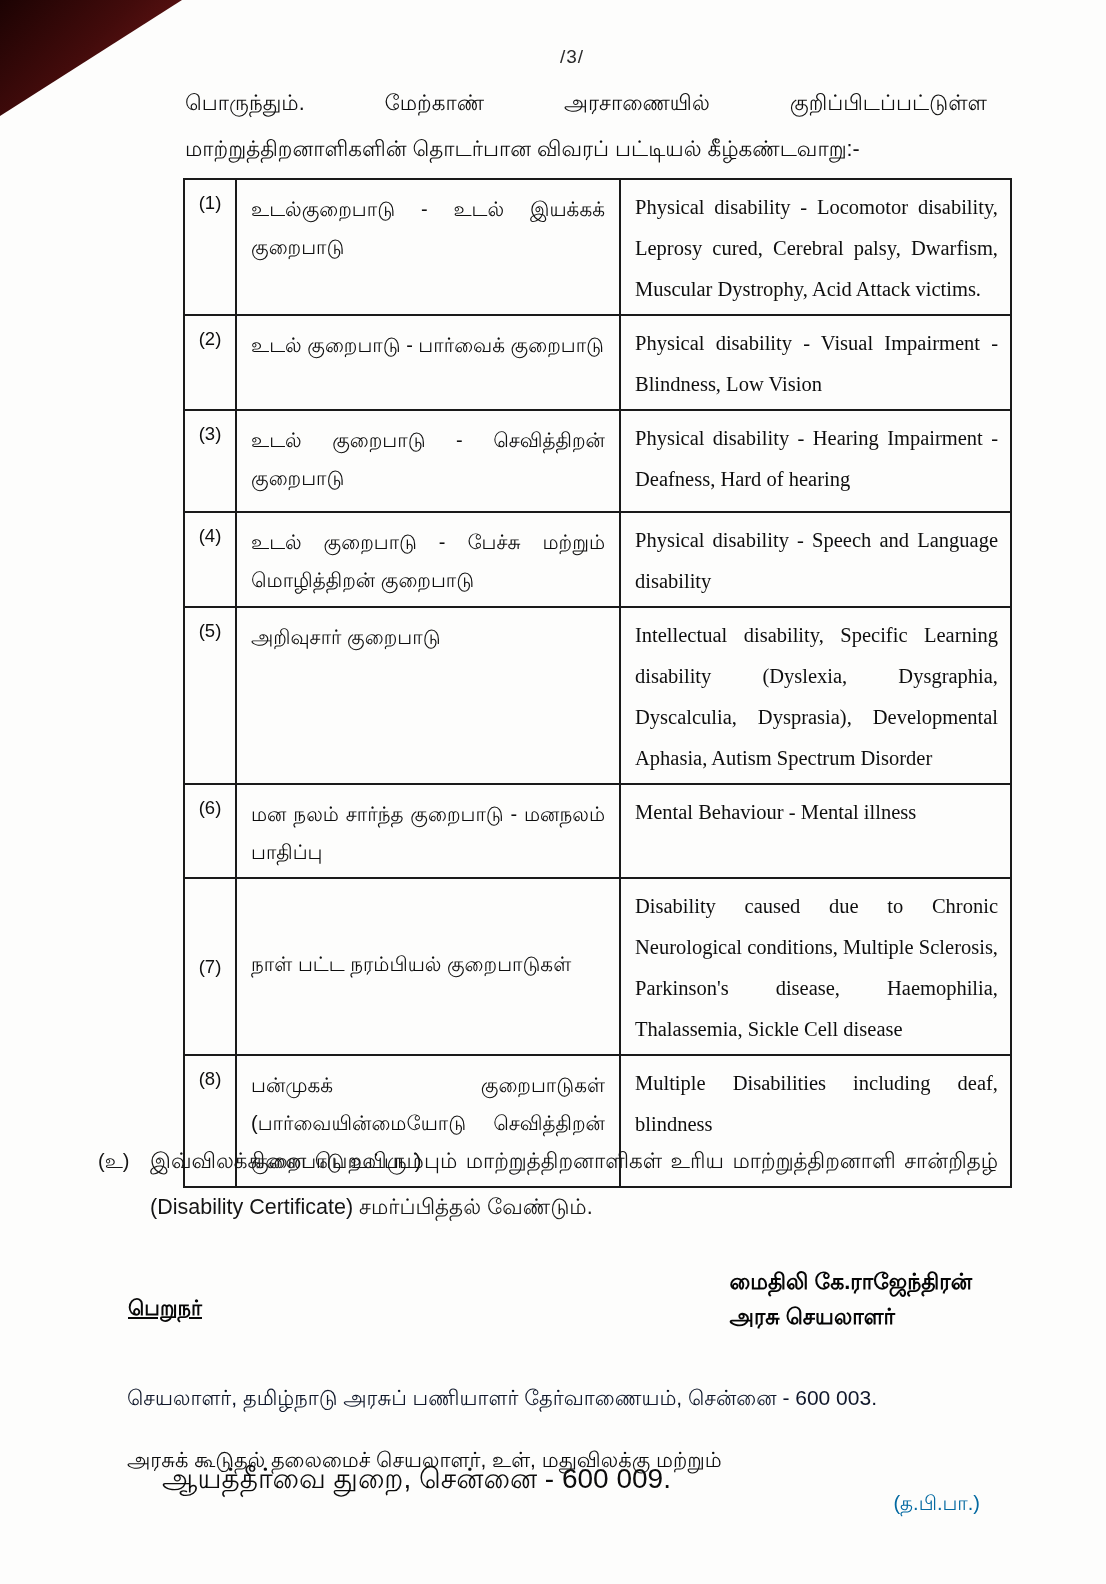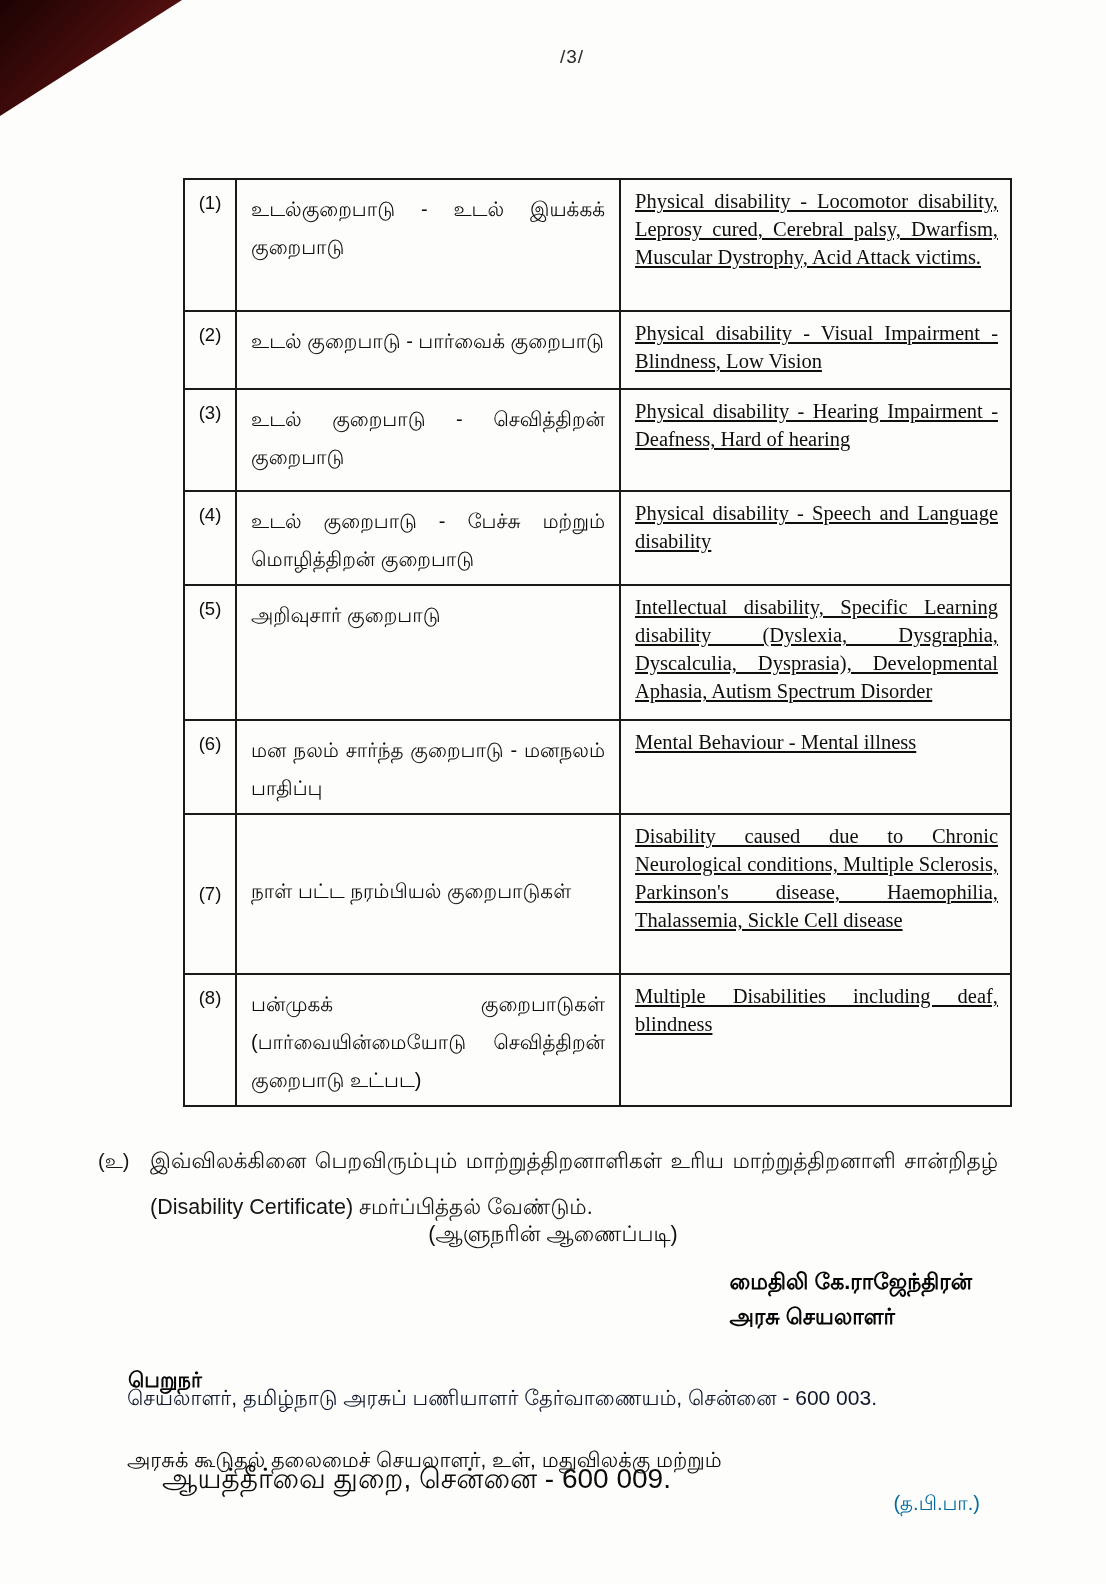--- a/index.html
+++ b/index.html
@@ -34,21 +34,21 @@
     border:2px solid #1a1a1a; vertical-align:top; color:#0e0e0e;
   }
   .disability-table td.num {
     text-align:center; padding-top:12px; font-size:18.5px;
   }
   .disability-table td.tamil {
     padding:10px 14px 6px 14px; font-size:20px; line-height:38px; text-align:justify;margin-left:15px;
   }
   .disability-table td.english {
     font-family:"Liberation Serif", serif;
-    padding:7px 12px 4px 14px; font-size:20.5px; line-height:28px; text-align:justify;text-decoration:underline;
+    padding:7px 12px 4px 14px; font-size:20.5px; line-height:41px; text-align:justify;
   }
   .disability-table tr.v-middle td.num,
   .disability-table tr.v-middle td.tamil { vertical-align:middle; padding-top:0; }
 
   .notes-para1 {
     position:absolute; top:1060px; left:166px; width:822px;
     font-size:21.5px; line-height:46px; text-indent:14px; text-align:justify; text-align-last:left;
   }
   .notes-item {
     position:absolute; top:1138px; left:98px; width:900px; display:flex;
@@ -59,37 +59,41 @@
 
   .order-line {
     position:absolute; top:1222px; left:0; width:100%;
     text-align:center; font-size:21.5px; color:#101010;
   }
   .signatory {
     position:absolute; top:1264px; right:134px;
     text-align:left; font-weight:bold; font-size:22px; line-height:35px; color:#050505;
   }
   .footer-heading {
-    position:absolute; top:1368px; left:128px;
-    font-weight:bold; font-size:21px; color:#070707;text-align:center;
+    position:absolute; top:1296px; left:128px;
+    font-weight:bold; font-size:21px; text-decoration:underline; color:#070707;text-align:center;
   }
   .addr1 { position:absolute; top:1386px; left:127px; font-size:21px; color:#0f172a; }
   .addr2 { position:absolute; top:1426px; left:127px; font-size:21px; color:#0c0c0c;margin-top:22px; }
   .addr3 { position:absolute; top:1463px; left:162px; font-size:28px; color:#0c0c0c; }
   .abbrev-note { position:absolute; top:1492px; right:126px; font-size:20px; color:#0369a1; }
 </style>
 </head>
 <body>
 
 <div class="page">
 
   <div class="corner-fold"></div>
 
   <div class="page-number">/3/</div>
 
+  <div class="intro">
+    <div class="line1">பொருந்தும். மேற்காண் அரசாணையில் குறிப்பிடப்பட்டுள்ள</div>
+    <div class="line2">மாற்றுத்திறனாளிகளின் தொடர்பான விவரப் பட்டியல் கீழ்கண்டவாறு:-</div>
+  </div>
 
   <table class="disability-table">
     <colgroup>
       <col style="width:52px">
         <col style="width:384px">
         <col style="width:391px">
     </colgroup>
     <tbody>
       <tr style="height:132px">
         <td class="num">(1)</td>
@@ -133,21 +137,20 @@
       </tr>
     </tbody>
   </table>
 
 
   <div class="notes-item">
     <div class="marker">(உ)</div>
     <div class="text">இவ்விலக்கினை பெறவிரும்பும் மாற்றுத்திறனாளிகள் உரிய மாற்றுத்திறனாளி சான்றிதழ் (Disability Certificate) சமர்ப்பித்தல் வேண்டும்.</div>
   </div>
 
-  <div class="order-line">(ஆளுநரின் ஆணைப்படி)</div>
 
   <div class="signatory">
     <div>மைதிலி கே.ராஜேந்திரன்</div>
     <div>அரசு செயலாளர்</div>
   </div>
 
   <div class="footer-heading">பெறுநர்</div>
   <div class="addr1">செயலாளர், தமிழ்நாடு அரசுப் பணியாளர் தேர்வாணையம், சென்னை - 600 003.</div>
   <div class="addr2">அரசுக் கூடுதல் தலைமைச் செயலாளர், உள், மதுவிலக்கு மற்றும்</div>
   <div class="addr3">ஆயத்தீர்வை துறை, சென்னை - 600 009.</div>

